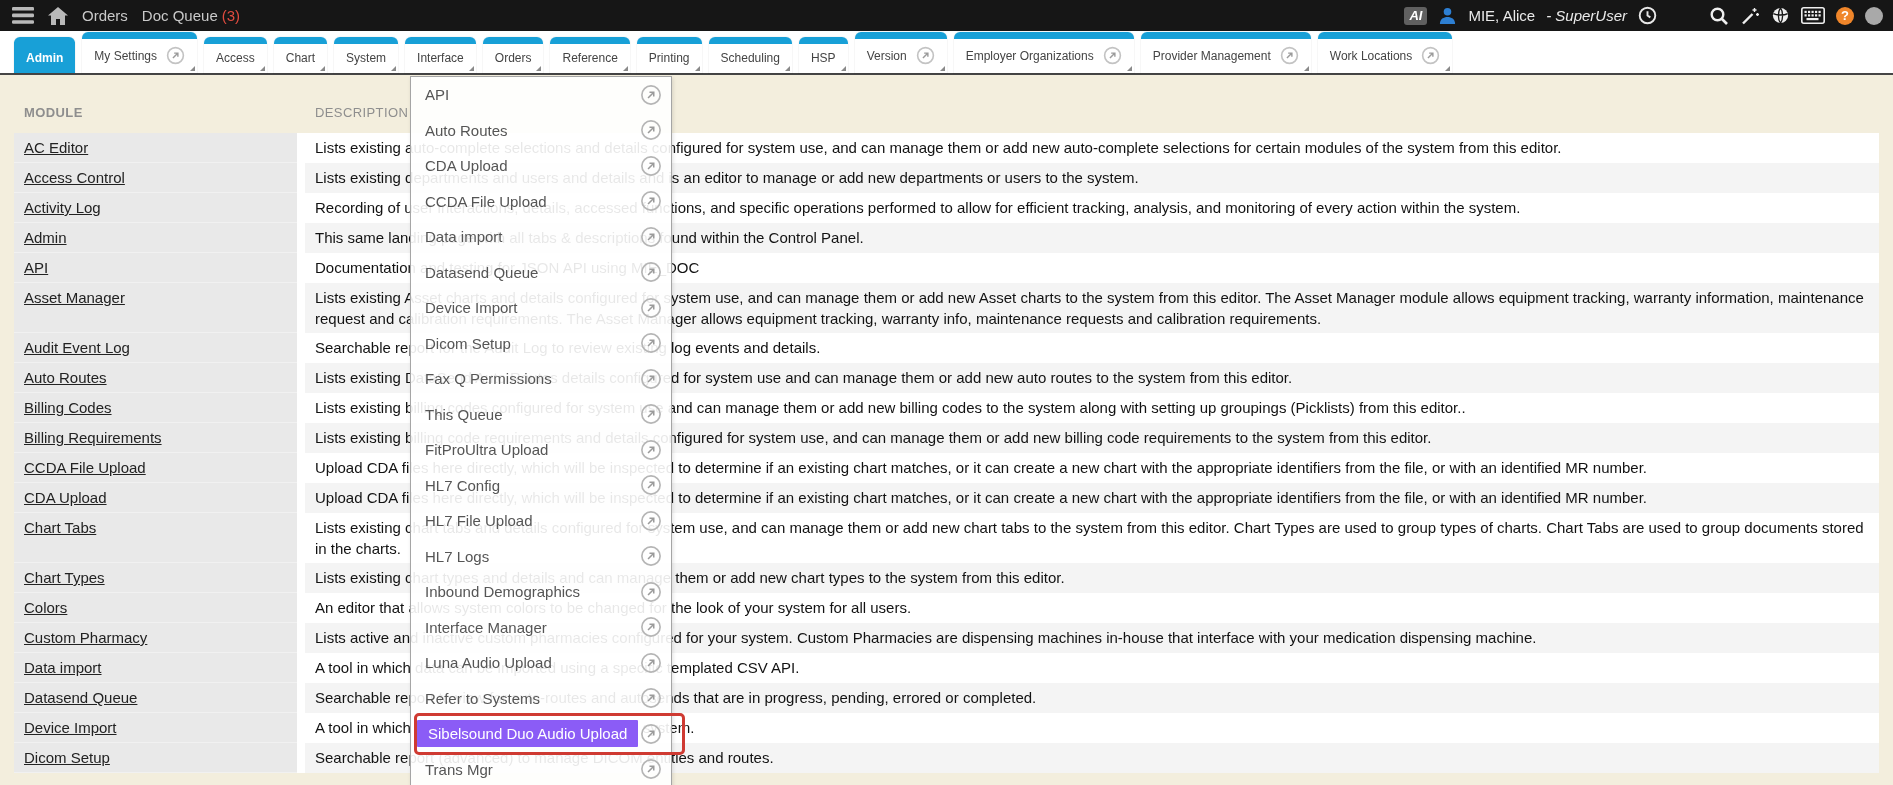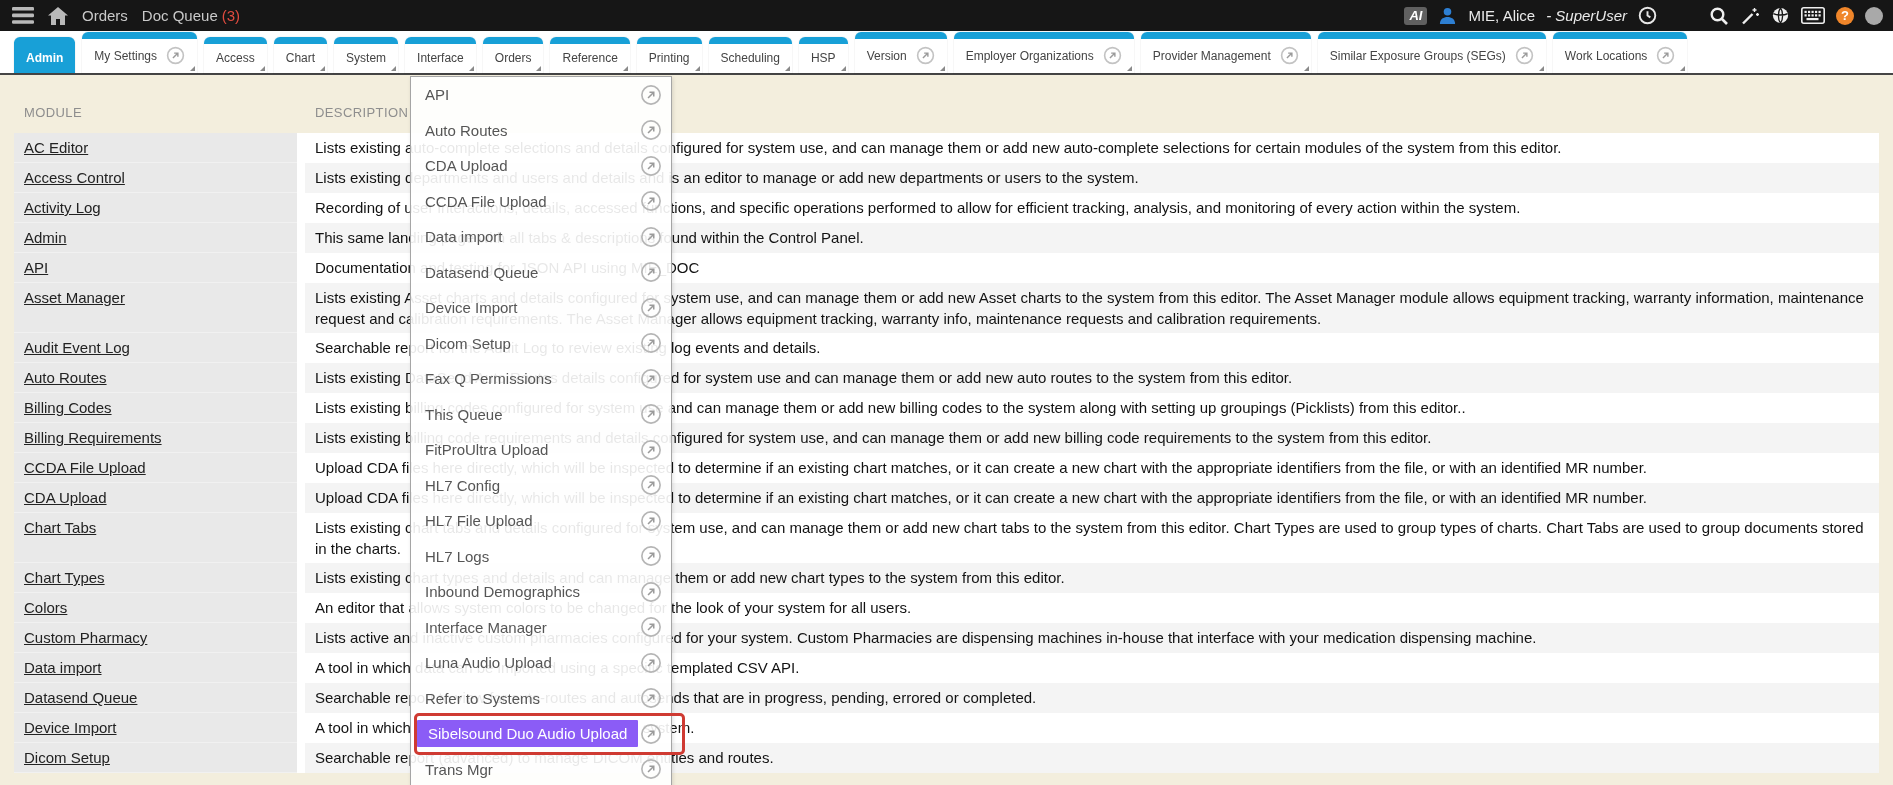--- a/index.html
+++ b/index.html
@@ -45,21 +45,21 @@
     border-left:5px solid transparent; border-bottom:5px solid #8a8a8a;
   }
   .tab.active { background:#18a0d7; color:#fff; font-weight:bold; }
   .tab.active::after { display:none; }
   .tab.open { z-index:5; }
   .tab .ext { margin-left:9px; display:flex; }
 
   
   .content { position:relative; height:710px; padding:30px 14px 0 14px; }
   .thead { display:flex; height:28px; font-size:13px; color:#8e8e8e; letter-spacing:0.4px; }
-  .thead .h-mod { width:283px; padding-left:10px; }
+  .thead .h-mod { width:283px; padding-left:10px;font-weight:bold; }
   .thead .h-desc { flex:1; padding-left:18px; }
   .trow { display:flex; align-items:stretch; }
   .mod-cell { width:283px; background:#e9e9e9; padding:4px 10px; border-bottom:1px solid #f1f1f1;
     display:flex; align-items:flex-start; }
   .mod-link { color:#222; text-decoration:underline; font-size:15px; line-height:21px; cursor:pointer; }
   .desc-cell { flex:1; background:#fff; border-left:8px solid #fff; padding:4px 10px;
     font-size:15px; color:#121212; line-height:21px; }
   .trow.stripe .desc-cell { background:#f4f4f4; }
 
   
@@ -227,29 +227,20 @@
     <div class="tab">
     <span class="tab-label">Provider Management</span>
   <span class="ext">
         <svg width="19" height="19" viewBox="0 0 20 20">
           <circle cx="10" cy="10" r="8.3" fill="none" stroke="#c3c3c3" stroke-width="1.7"></circle>
           <path d="M7.3 12.7 L12.3 7.7 M8.6 7.5 H12.5 V11.4" fill="none" stroke="#9b9b9b" stroke-width="1.5"></path>
         </svg>
       </span>
     </div>
     <div class="tab">
-    <span class="tab-label">Similar Exposure Groups (SEGs)</span>
-  <span class="ext">
-        <svg width="19" height="19" viewBox="0 0 20 20">
-          <circle cx="10" cy="10" r="8.3" fill="none" stroke="#c3c3c3" stroke-width="1.7"></circle>
-          <path d="M7.3 12.7 L12.3 7.7 M8.6 7.5 H12.5 V11.4" fill="none" stroke="#9b9b9b" stroke-width="1.5"></path>
-        </svg>
-      </span>
-    </div>
-    <div class="tab">
     <span class="tab-label">Work Locations</span>
   <span class="ext">
         <svg width="19" height="19" viewBox="0 0 20 20">
           <circle cx="10" cy="10" r="8.3" fill="none" stroke="#c3c3c3" stroke-width="1.7"></circle>
           <path d="M7.3 12.7 L12.3 7.7 M8.6 7.5 H12.5 V11.4" fill="none" stroke="#9b9b9b" stroke-width="1.5"></path>
         </svg>
       </span>
     </div>
   </div>
 

